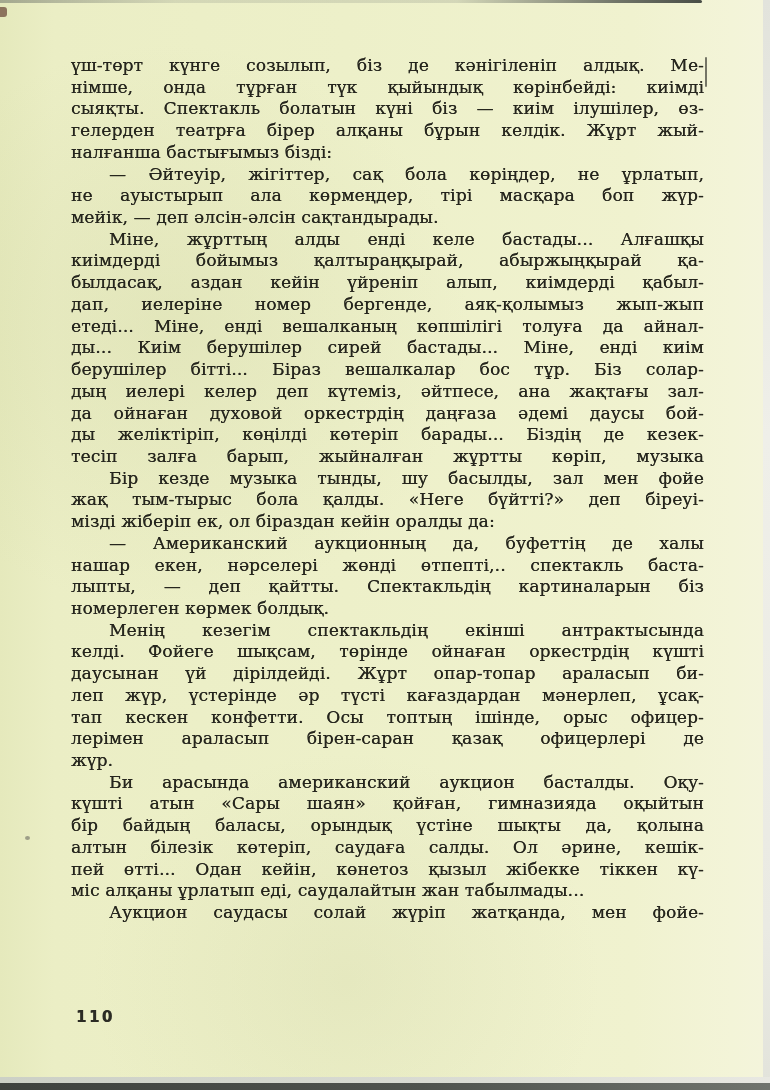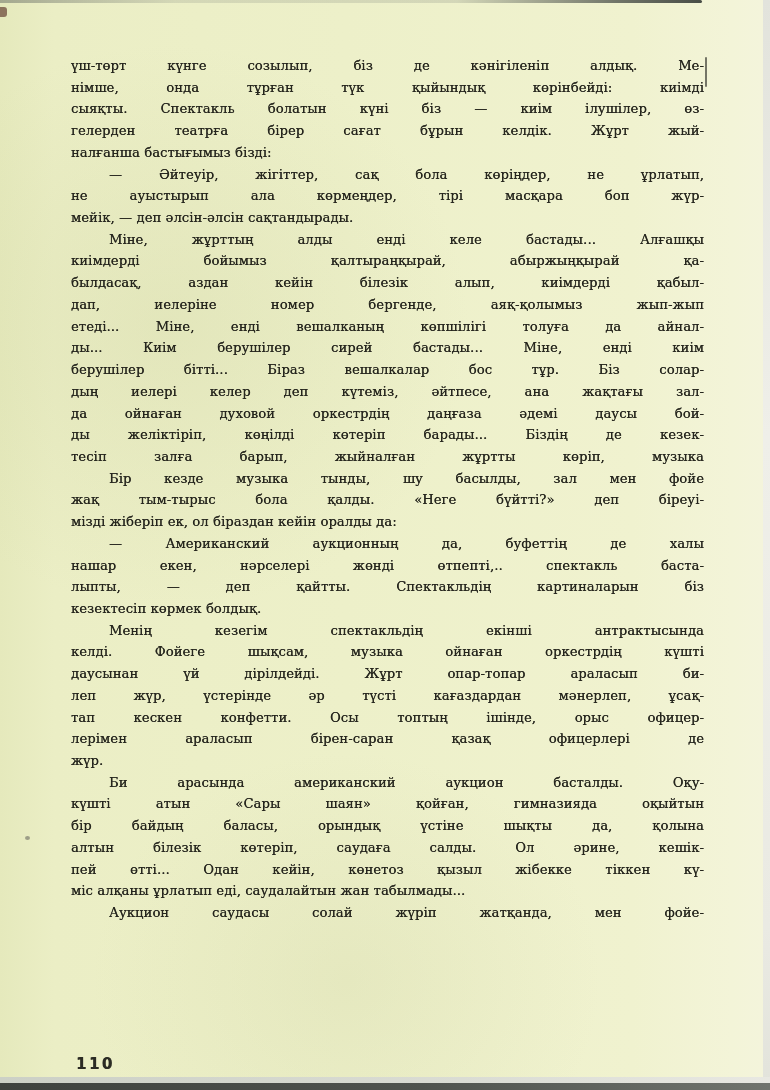--- a/index.html
+++ b/index.html
@@ -47,76 +47,75 @@
     background: linear-gradient(90deg, #3e423e, #4f534e 55%, #70746e);
   }
   .scan-right-edge {
     position: absolute; right: 0; top: 0; width: 7px; height: 1090px;
     background: linear-gradient(180deg, #e2e3dc, #efefe9 40%, #eaeae3 85%, #e2e3db);
   }
   
   .text-block {
     position: absolute; left: 71px; top: 55px; width: 633px;
     color: var(--ink);
-    font-size: 13px;
+    font-size: 17px;
     line-height: 21.72px;
     letter-spacing: 0.15px;
     text-shadow: 0.25px 0.25px 0.35px rgba(35,35,28,0.85);
   }
   .line { text-align: justify; text-align-last: justify; white-space: normal; }
   .line.end { text-align-last: left; }
   .line.ind { text-indent: 38px; }
   .page-number {
     position: absolute; left: 76px; top: 1008px;
     font-family: "DejaVu Sans", sans-serif;
     font-weight: bold; font-size: 15px; letter-spacing: 2.5px;
     color: #2b2b24;
     text-shadow: 0.3px 0.3px 0.3px rgba(35,35,28,0.8);
-    margin-top: 47px;
   }
 </style>
 </head>
 <body>
 
 <div class="page">
   <div class="scan-top-line"></div>
   <div class="scan-corner-mark"></div>
   <div class="scan-tick"></div>
   <div class="scan-fleck"></div>
   <div class="scan-right-edge"></div>
 
   <div class="text-block">
       <div class="line">үш-төрт күнге созылып, біз де кәнігіленіп алдық. Ме-</div>
       <div class="line">німше, онда тұрған түк қыйындық көрінбейді: киімді</div>
       <div class="line">сыяқты. Спектакль болатын күні біз — киім ілушілер, өз-</div>
-      <div class="line">гелерден театрға бірер сағат бұрын келдік. Жұрт жый-</div>
+      <div class="line">гелерден театрға бірер алқаны бұрын келдік. Жұрт жый-</div>
       <div class="line end">налғанша бастығымыз бізді:</div>
       <div class="line ind">— Әйтеуір, жігіттер, сақ бола көріңдер, не ұрлатып,</div>
       <div class="line">не ауыстырып ала көрмеңдер, тірі масқара боп жүр-</div>
       <div class="line end">мейік, — деп әлсін-әлсін сақтандырады.</div>
       <div class="line ind">Міне, жұрттың алды енді келе бастады... Алғашқы</div>
       <div class="line">киімдерді бойымыз қалтыраңқырай, абыржыңқырай қа-</div>
-      <div class="line">былдасақ, аздан кейін білезік алып, киімдерді қабыл-</div>
+      <div class="line">былдасақ, аздан кейін үйреніп алып, киімдерді қабыл-</div>
       <div class="line">дап, иелеріне номер бергенде, аяқ-қолымыз жып-жып</div>
       <div class="line">етеді... Міне, енді вешалканың көпшілігі толуға да айнал-</div>
       <div class="line">ды... Киім берушілер сирей бастады... Міне, енді киім</div>
       <div class="line">берушілер бітті... Біраз вешалкалар бос тұр. Біз солар-</div>
       <div class="line">дың иелері келер деп күтеміз, әйтпесе, ана жақтағы зал-</div>
       <div class="line">да ойнаған духовой оркестрдің даңғаза әдемі даусы бой-</div>
       <div class="line">ды желіктіріп, көңілді көтеріп барады... Біздің де кезек-</div>
       <div class="line">тесіп залға барып, жыйналған жұртты көріп, музыка</div>
       <div class="line ind">Бір кезде музыка тынды, шу басылды, зал мен фойе</div>
       <div class="line">жақ тым-тырыс бола қалды. «Неге бүйтті?» деп біреуі-</div>
       <div class="line end">мізді жіберіп ек, ол біраздан кейін оралды да:</div>
       <div class="line ind">— Американский аукционның да, буфеттің де халы</div>
       <div class="line">нашар екен, нәрселері жөнді өтпепті,.. спектакль баста-</div>
       <div class="line">лыпты, — деп қайтты. Спектакльдің картиналарын біз</div>
-      <div class="line end">кезектесіп көрмек болдық.</div>
+      <div class="line end">номерлеген көрмек болдық.</div>
       <div class="line ind">Менің кезегім спектакльдің екінші антрактысында</div>
-      <div class="line">келді. Фойеге шықсам, музыка ойнаған оркестрдің күшті</div>
+      <div class="line">келді. Фойеге шықсам, төрінде ойнаған оркестрдің күшті</div>
       <div class="line">даусынан үй дірілдейді. Жұрт опар-топар араласып би-</div>
       <div class="line">леп жүр, үстерінде әр түсті кағаздардан мәнерлеп, ұсақ-</div>
       <div class="line">тап кескен конфетти. Осы топтың ішінде, орыс офицер-</div>
       <div class="line">лерімен араласып бірен-саран қазақ офицерлері де</div>
       <div class="line end">жүр.</div>
       <div class="line ind">Би арасында американский аукцион басталды. Оқу-</div>
       <div class="line">күшті атын «Сары шаян» қойған, гимназияда оқыйтын</div>
       <div class="line">бір байдың баласы, орындық үстіне шықты да, қолына</div>
       <div class="line">алтын білезік көтеріп, саудаға салды. Ол әрине, кешік-</div>
       <div class="line">пей өтті... Одан кейін, көнетоз қызыл жібекке тіккен кү-</div>

